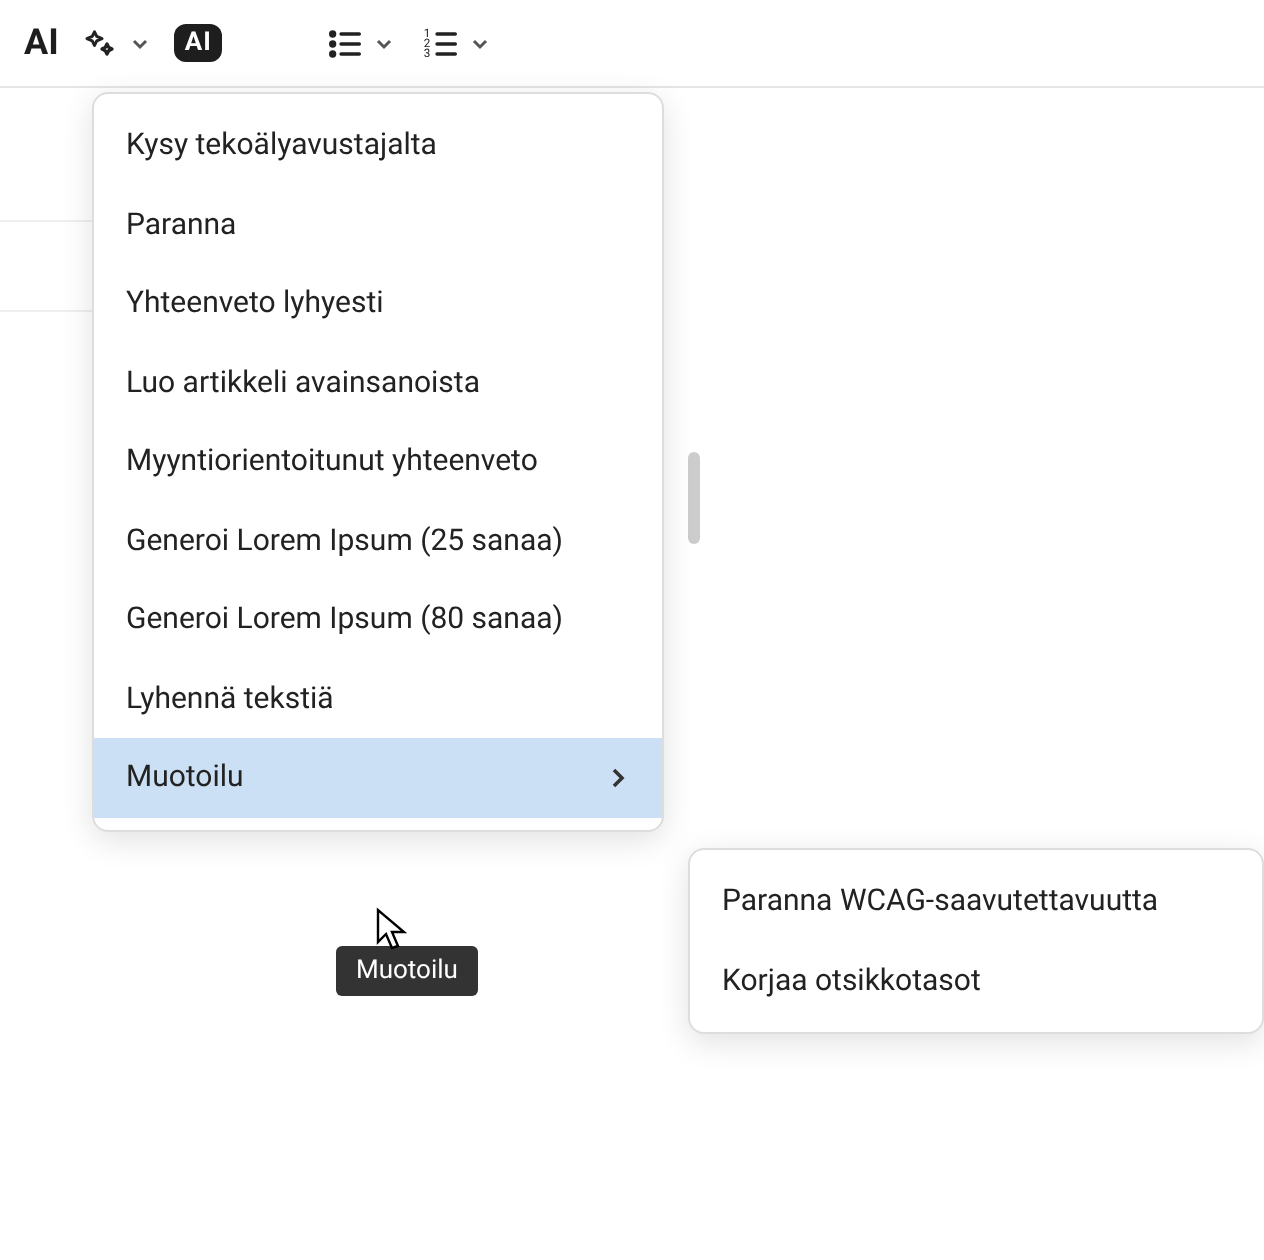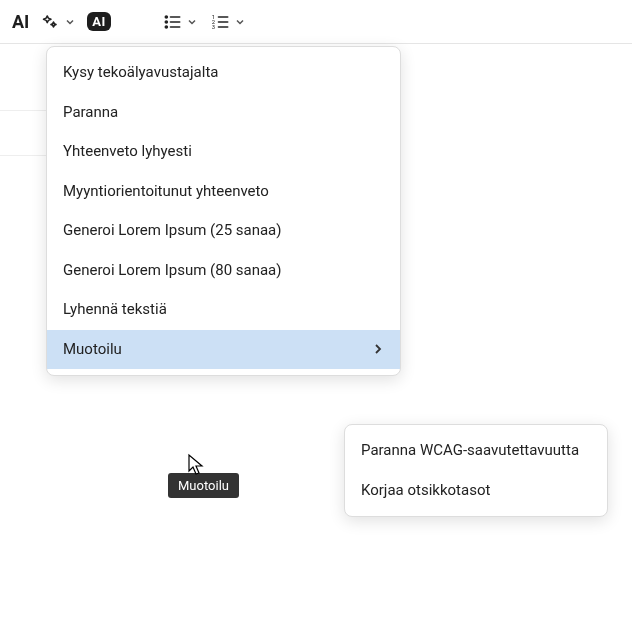--- a/index.html
+++ b/index.html
@@ -47,21 +47,21 @@
     padding: 2px 5px;
     font-weight: 700;
     font-size: 13px;
     letter-spacing: 0.5px;
   }
   .spacer { width: 30px; }
   .menu {
     position: absolute;
     top: 46px;
     left: 46px;
-    width: 355px;
+    width: 286px;
     background: #fff;
     border: 1px solid #ddd;
     border-radius: 8px;
     box-shadow: 0 4px 16px rgba(0,0,0,0.12);
     padding: 6px 0;
   }
   .menu-item {
     display: flex;
     align-items: center;
     justify-content: space-between;
@@ -71,21 +71,21 @@
     cursor: pointer;
     line-height: 1.3;
   }
   .menu-item.hovered {
     background: #cce0f5;
   }
   .submenu {
     position: absolute;
     top: 424px;
     left: 344px;
-    width: 264px;
+    width: 288px;
     background: #fff;
     border: 1px solid #ddd;
     border-radius: 8px;
     box-shadow: 0 4px 16px rgba(0,0,0,0.12);
     padding: 6px 0;
   }
   .submenu .menu-item {
     font-size: 15px;
   }
   .arrow-right {
@@ -187,20 +187,23 @@
     <div class="menu-item">
       <span>Kysy tekoälyavustajalta</span>
     </div>
     <div class="menu-item">
       <span>Paranna</span>
     </div>
     <div class="menu-item">
       <span>Yhteenveto lyhyesti</span>
     </div>
     <div class="menu-item">
+      <span>Luo artikkeli avainsanoista</span>
+    </div>
+    <div class="menu-item">
       <span>Myyntiorientoitunut yhteenveto</span>
     </div>
     <div class="menu-item">
       <span>Generoi Lorem Ipsum (25 sanaa)</span>
     </div>
     <div class="menu-item">
       <span>Generoi Lorem Ipsum (80 sanaa)</span>
     </div>
     <div class="menu-item">
       <span>Lyhennä tekstiä</span>

